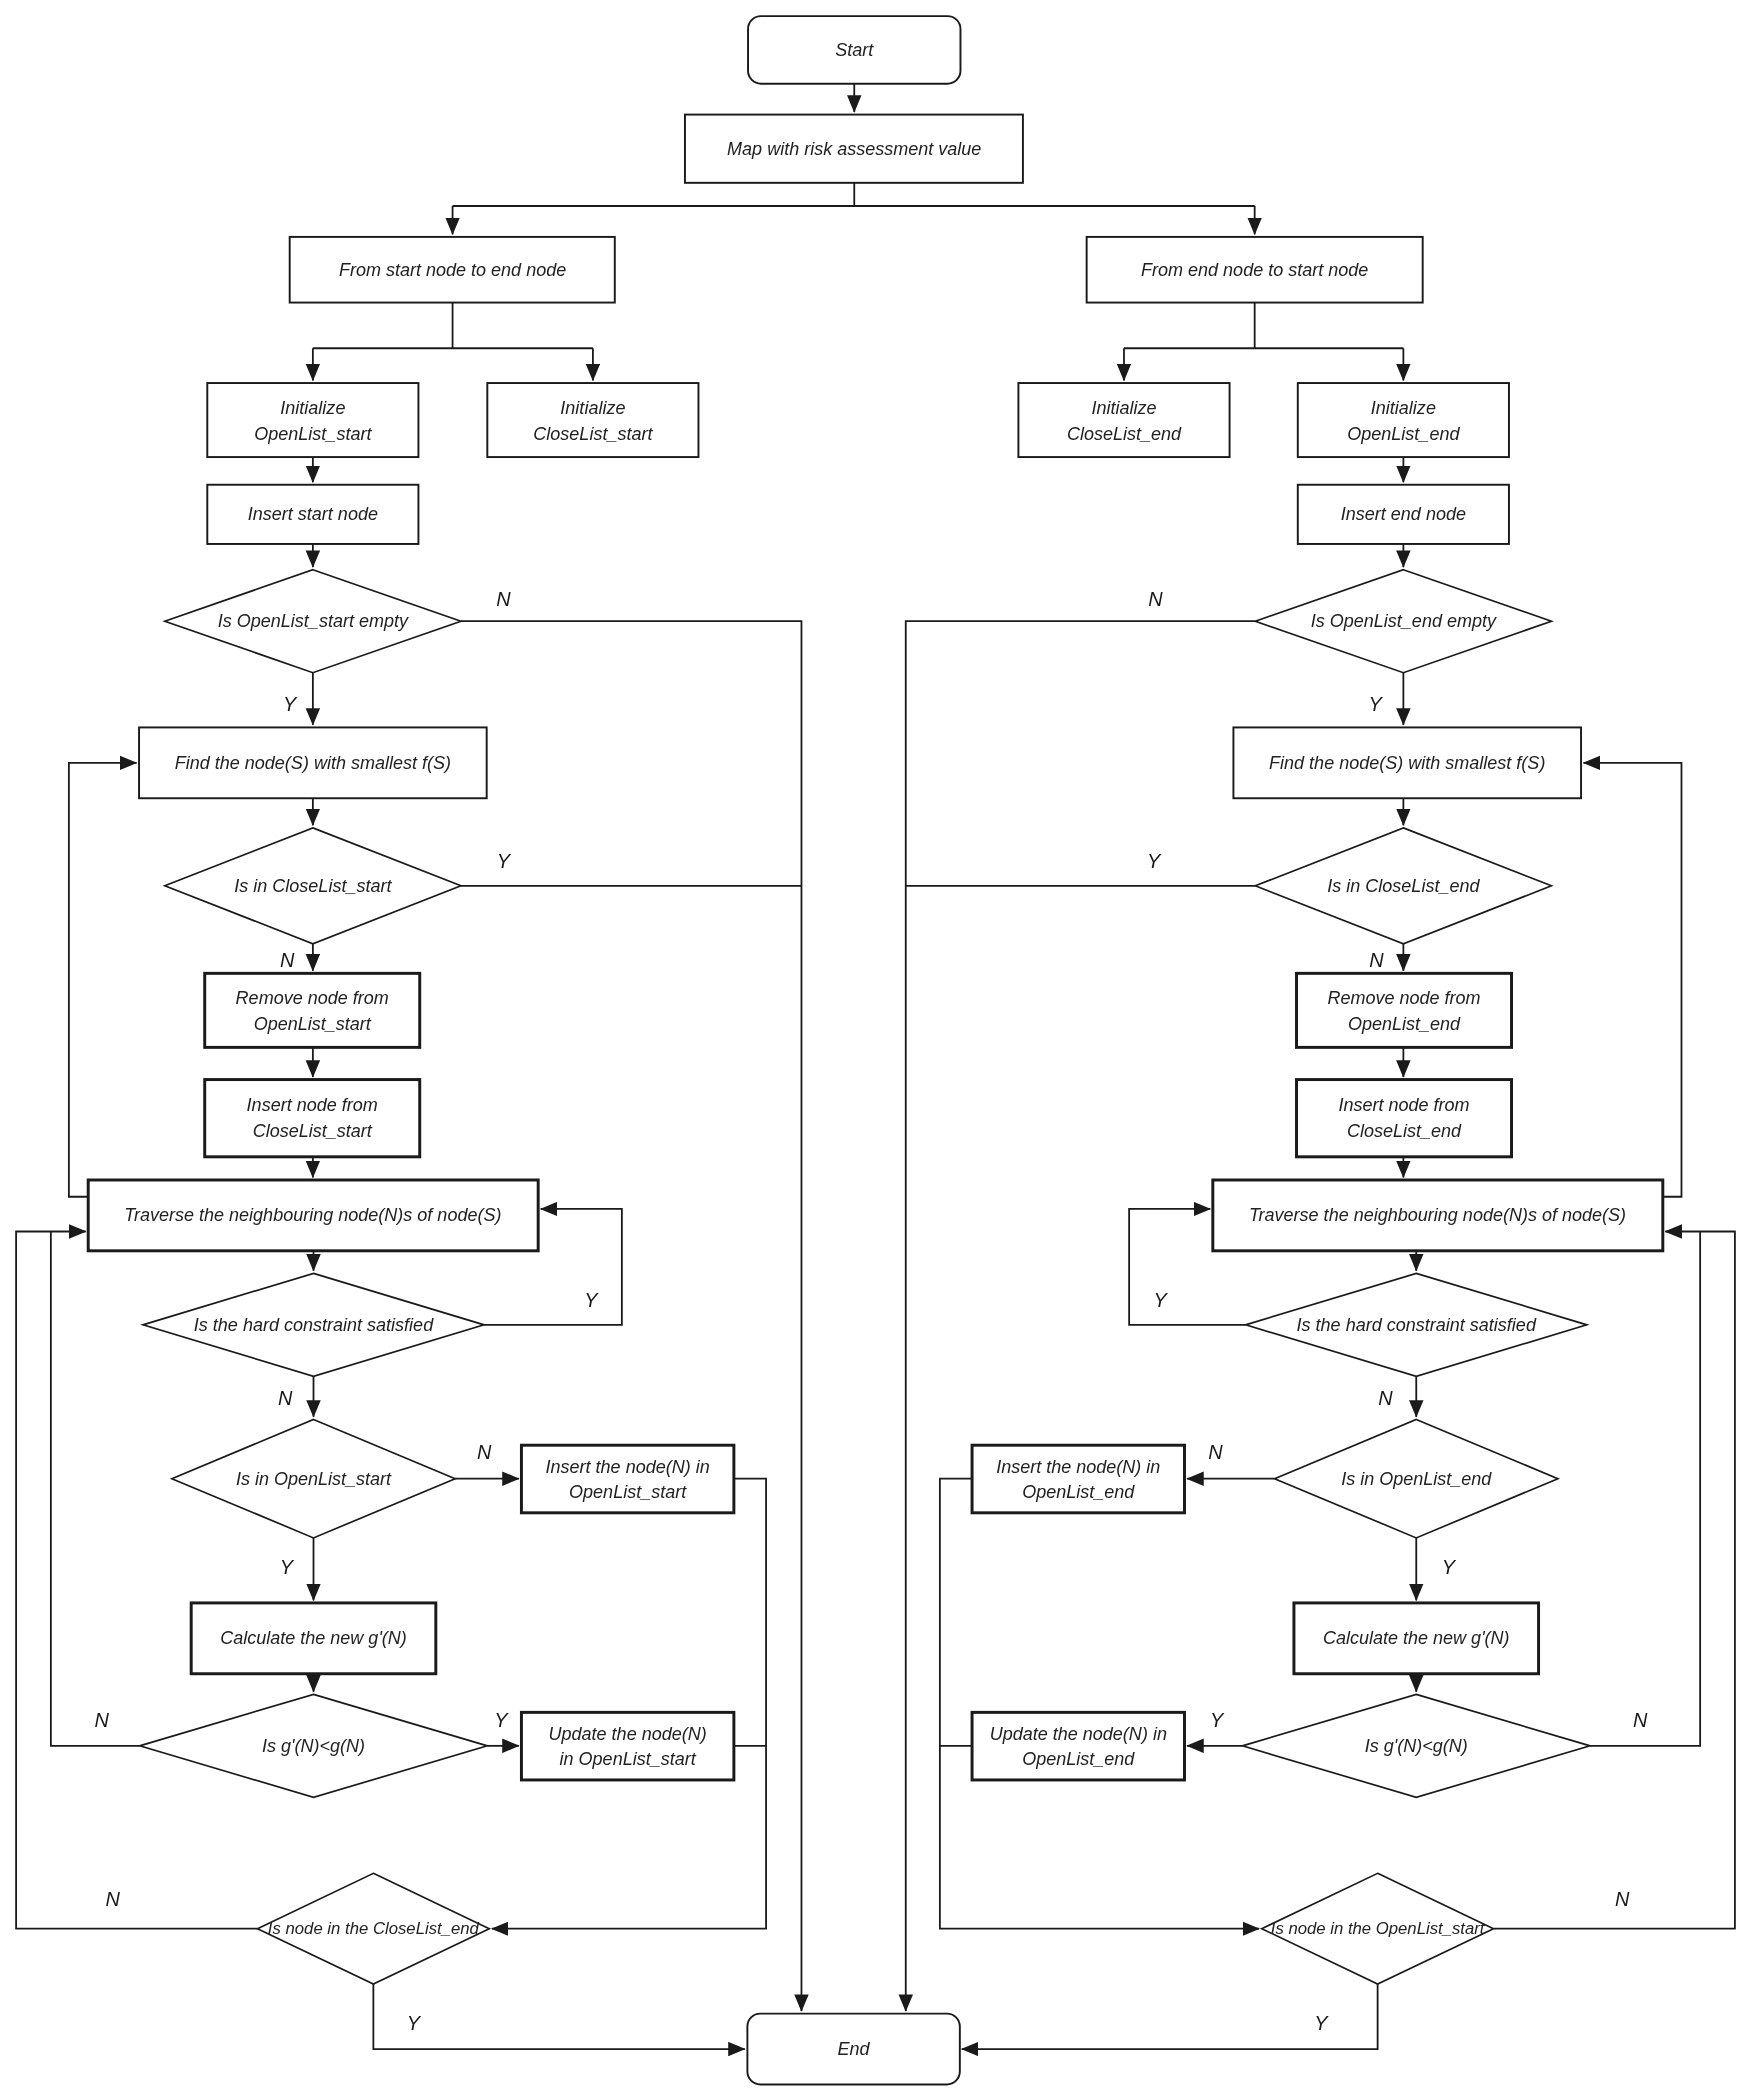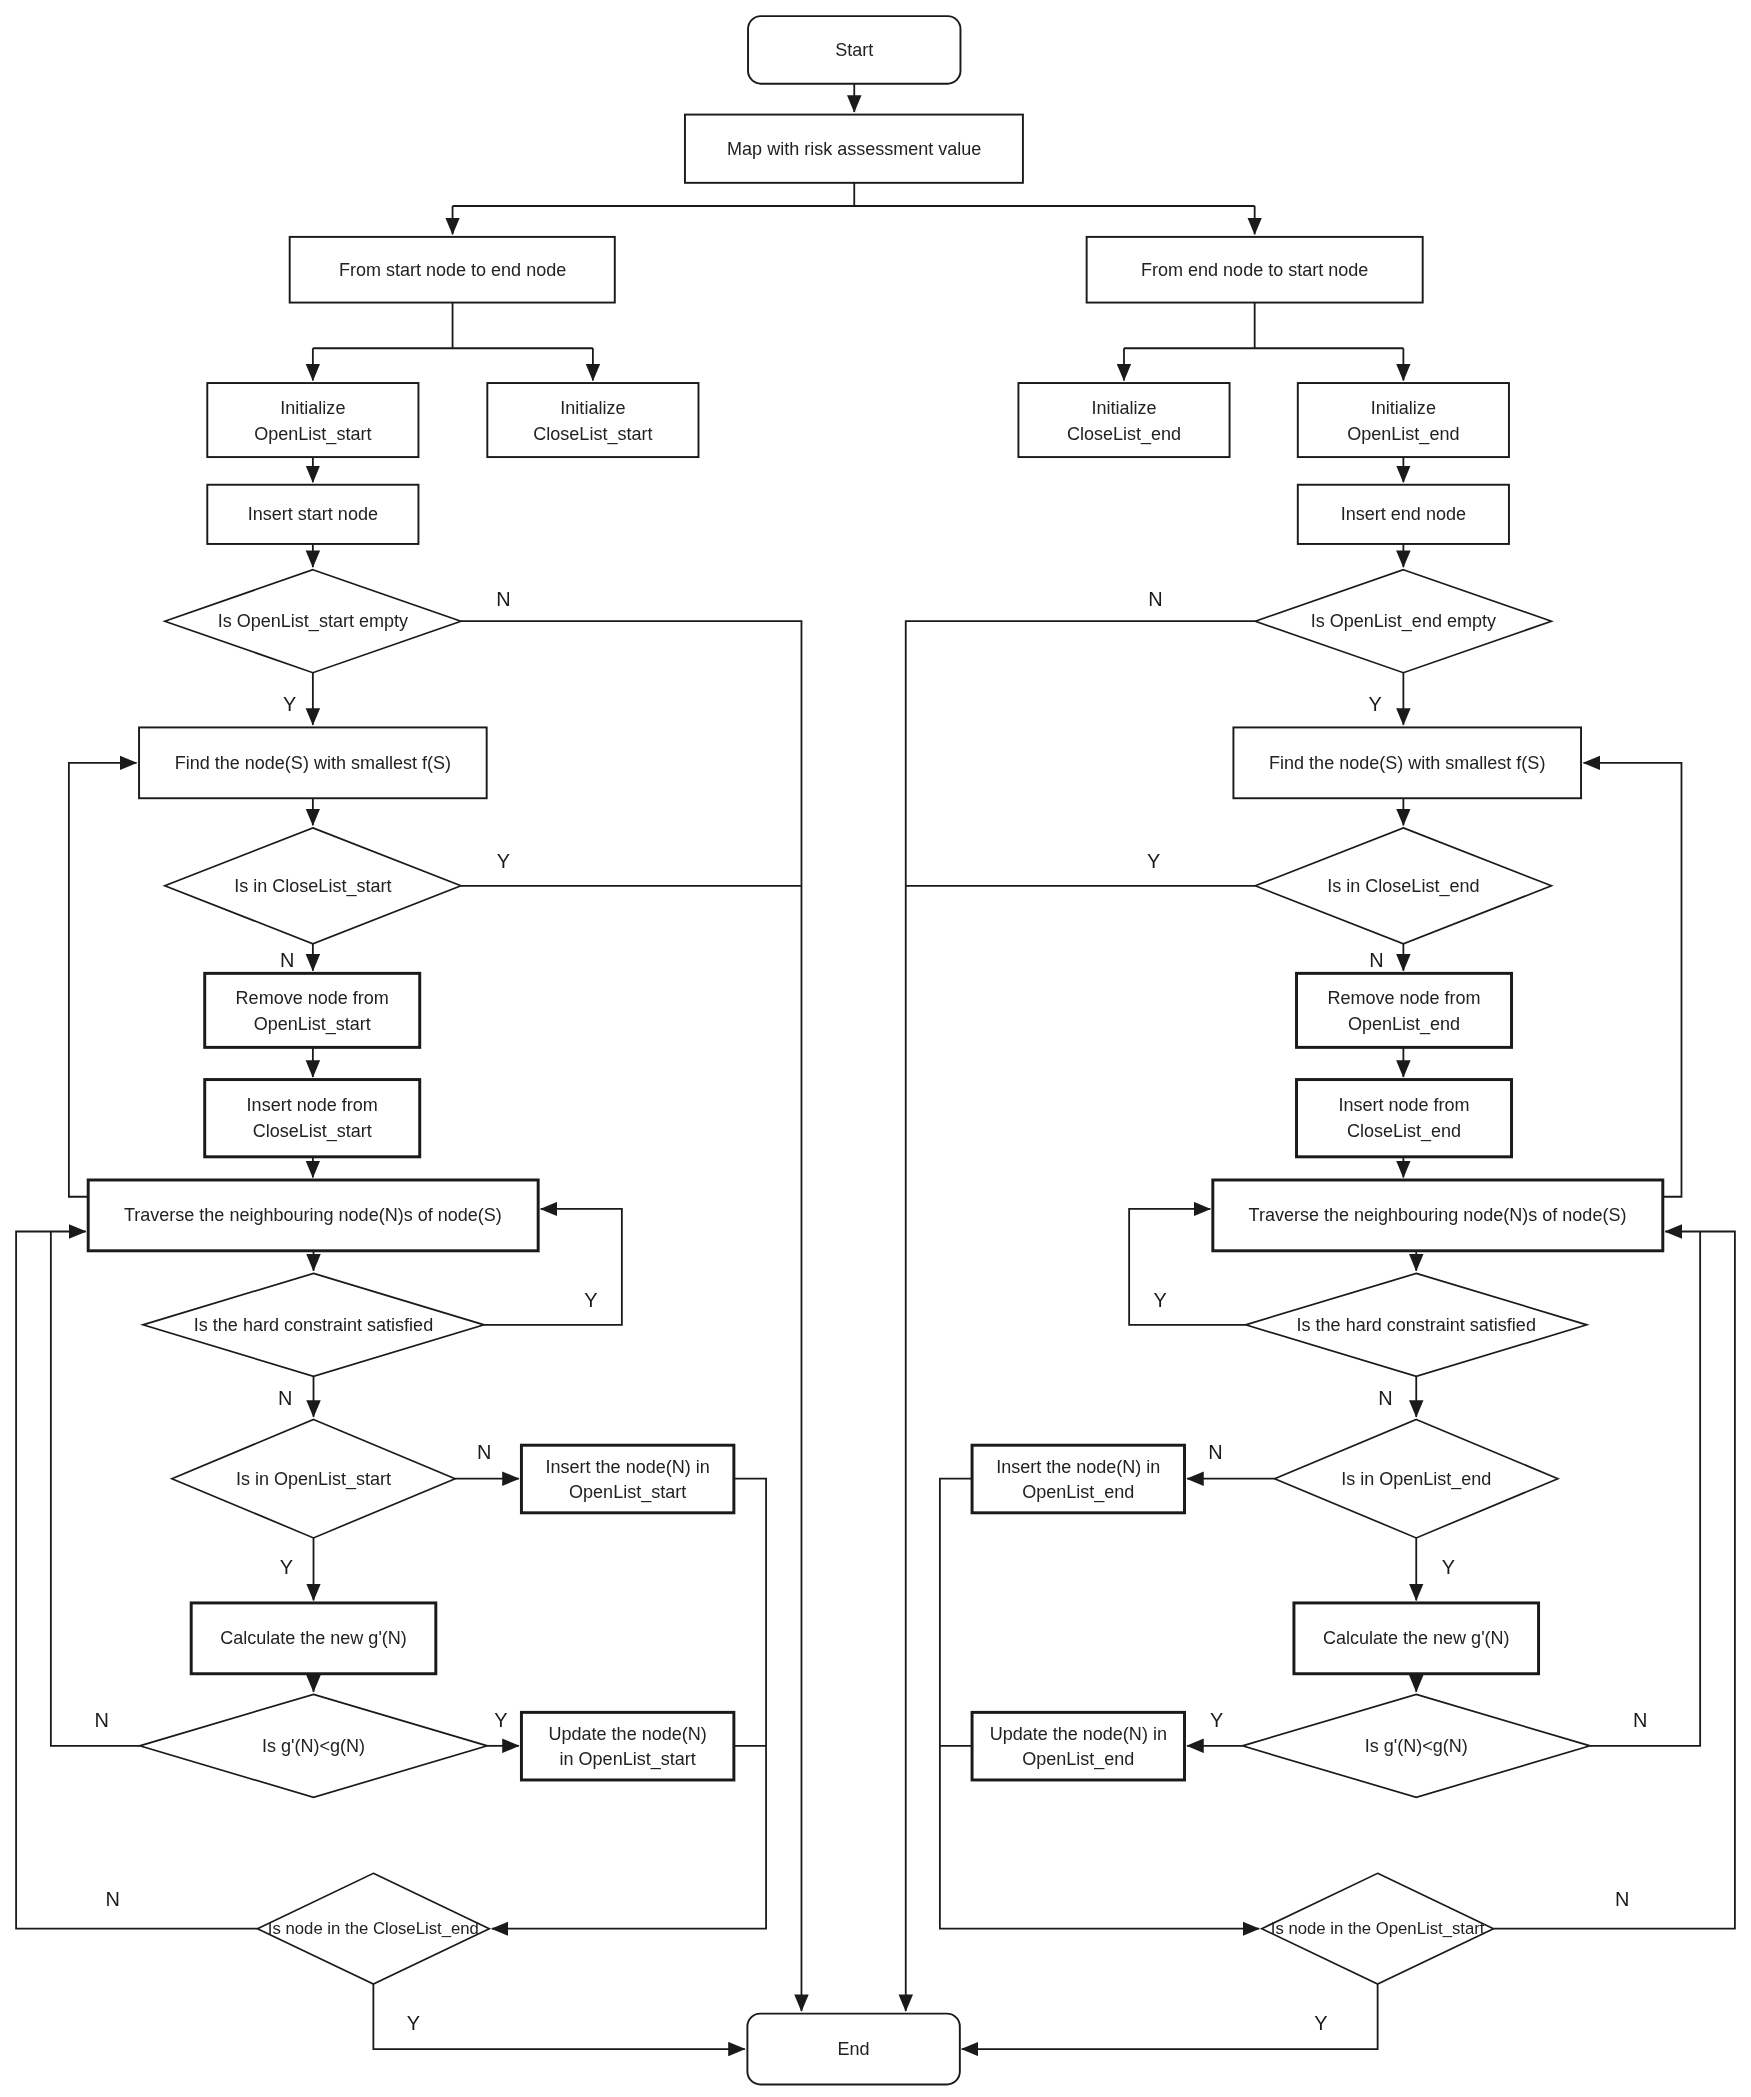--- a/index.html
+++ b/index.html
@@ -1,17 +1,17 @@
 <!DOCTYPE html>
 <html style="font-size:10.3px"><head>
 <meta charset="utf-8">
 <style>
   html,body{margin:0;padding:0;background:#ffffff;}
   body{font-family:"Liberation Sans", sans-serif;}
-  .stage{width:100%;max-width:1752px;margin:0 auto;}
+  .stage{width:100%;max-width:1752px;margin:0 auto;font-style:italic;}
   svg{display:block;width:100%;height:auto;background:#ffffff;}
   .edge{fill:none;stroke:#1a1a1a;stroke-width:2.8;}
   .shape{fill:#ffffff;stroke:#1a1a1a;stroke-width:3;}
   .shape.thick{stroke-width:4.6;}
   .diamond{fill:#ffffff;stroke:#1a1a1a;stroke-width:2.6;}
   text{fill:#222222;font-family:"Liberation Sans", sans-serif;font-size:28px;
        text-anchor:middle;dominant-baseline:central;}
   text.small{font-size:26px;}
   text.yn{font-size:31px;fill:#1a1a1a;}
 </style>

